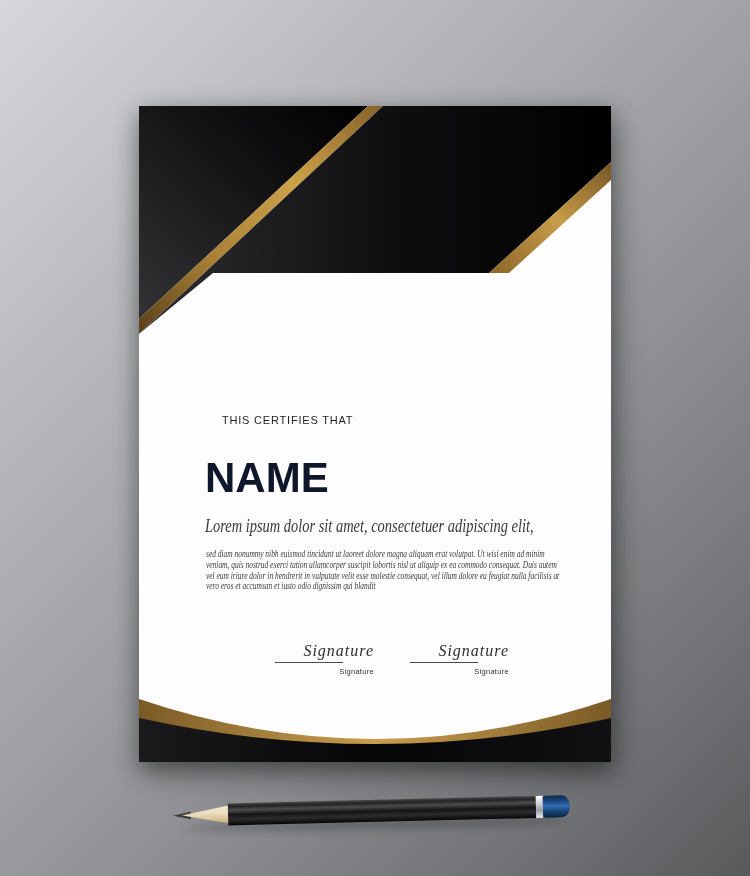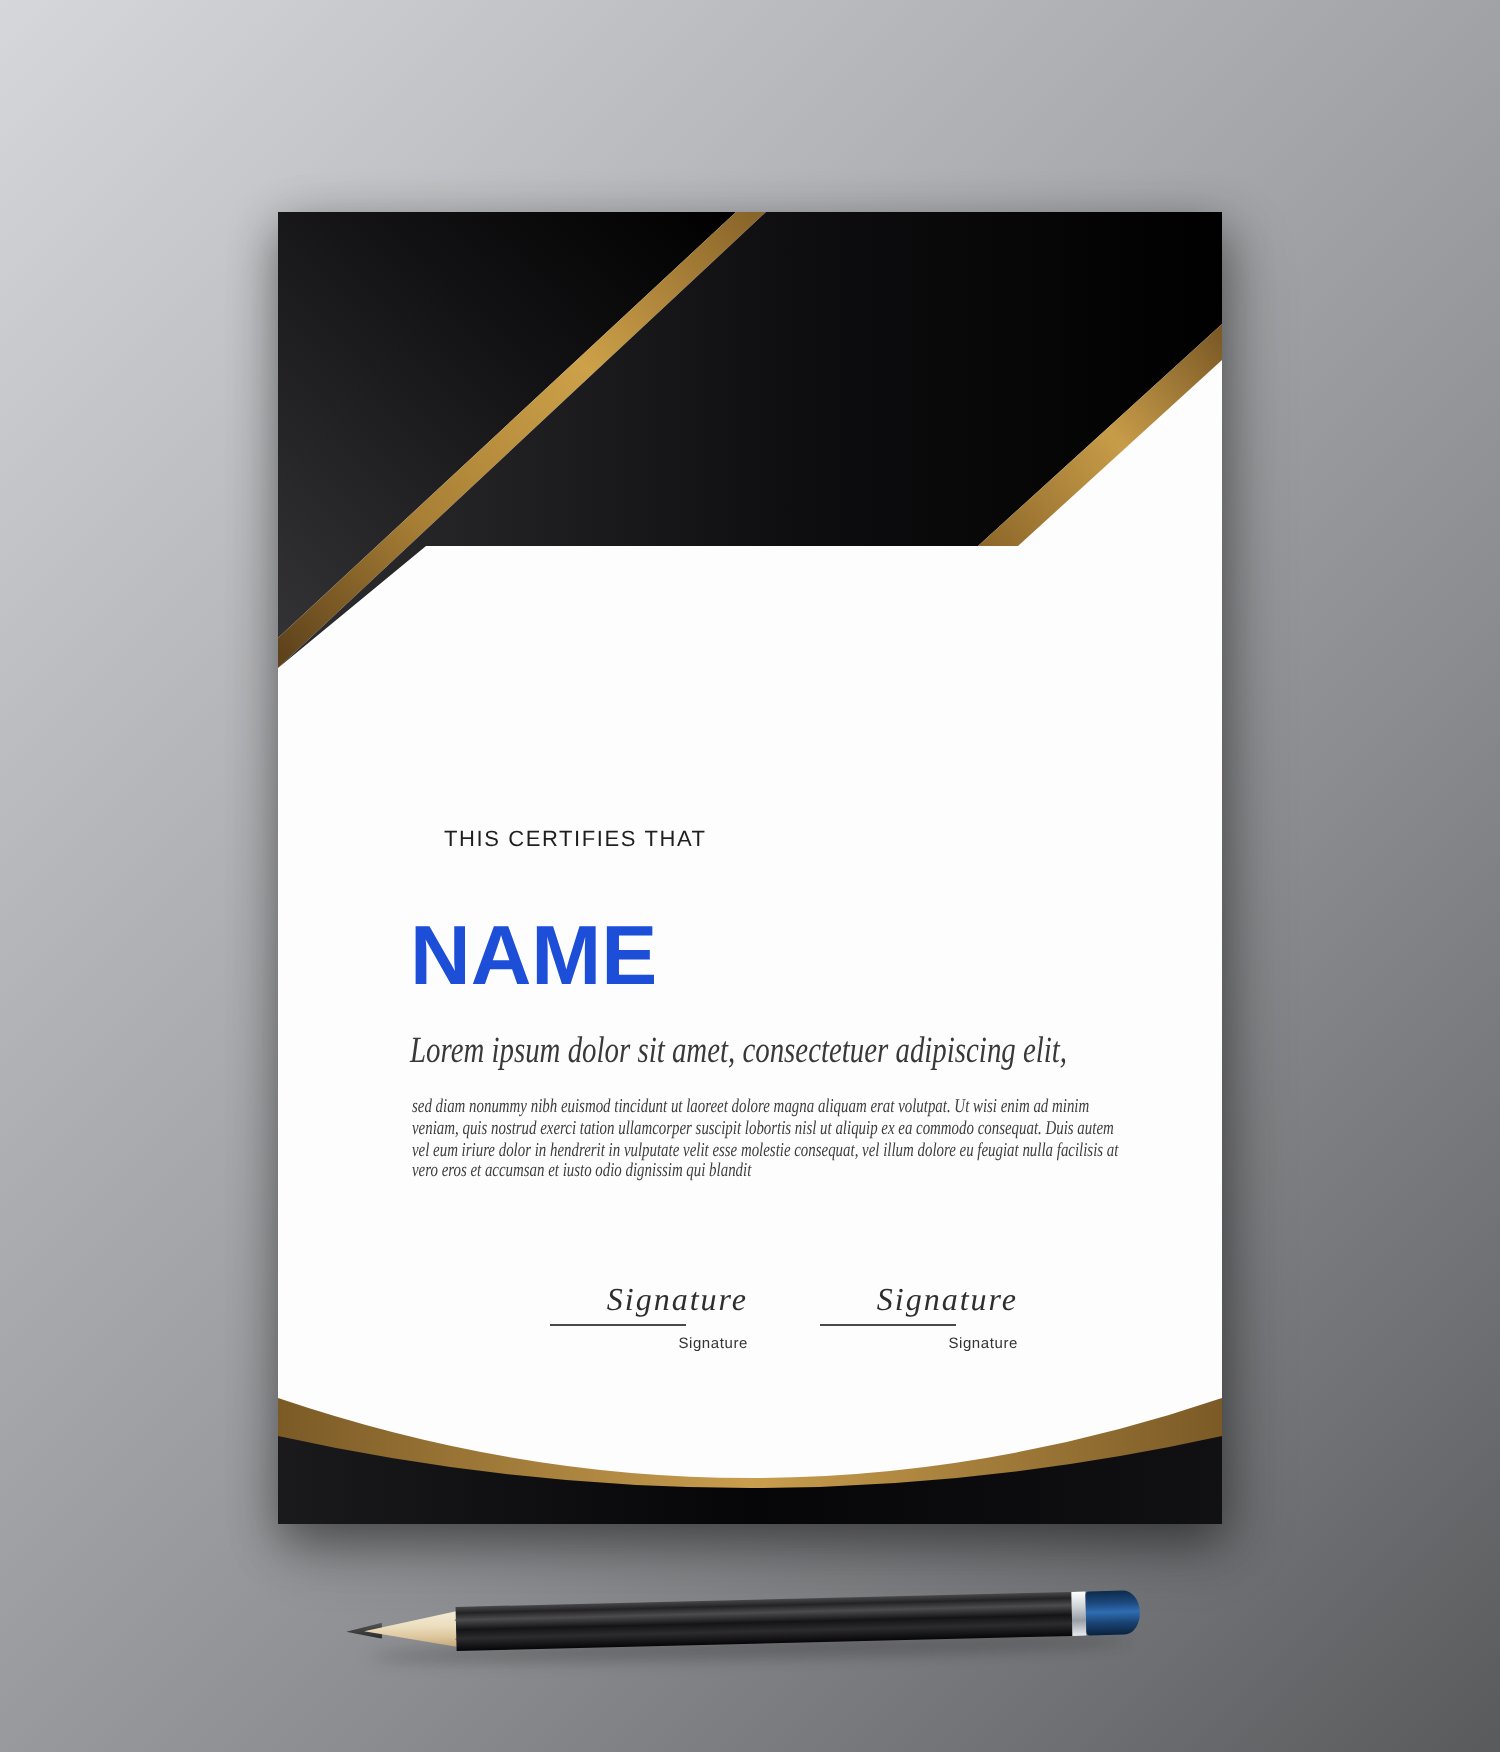--- a/index.html
+++ b/index.html
@@ -25,21 +25,21 @@
   .banner span{
     font-size:39px;letter-spacing:1px;color:#f8f4e9;font-weight:400;
     padding-top:4px;
   }
   .certifies{
     position:absolute;left:67px;top:308px;
     font-size:11px;letter-spacing:.8px;color:#1f1f21;margin-left:16px;
   }
   .recipient{
     position:absolute;left:66px;top:348px;
-    font-size:42px;font-weight:bold;color:#1d4ed8;letter-spacing:0;
+    font-size:42px;font-weight:bold;color:#0f172a;letter-spacing:0;
     display:flex;
   }
   .recipient .last{margin-left:34px;}
   .lede{
     position:absolute;left:66px;top:410px;
     font-family:"Liberation Serif",serif;font-style:italic;
     font-size:18.5px;color:#39393b;white-space:nowrap;
     transform:scaleX(.78);transform-origin:left top;
   }
   .bodytext{

